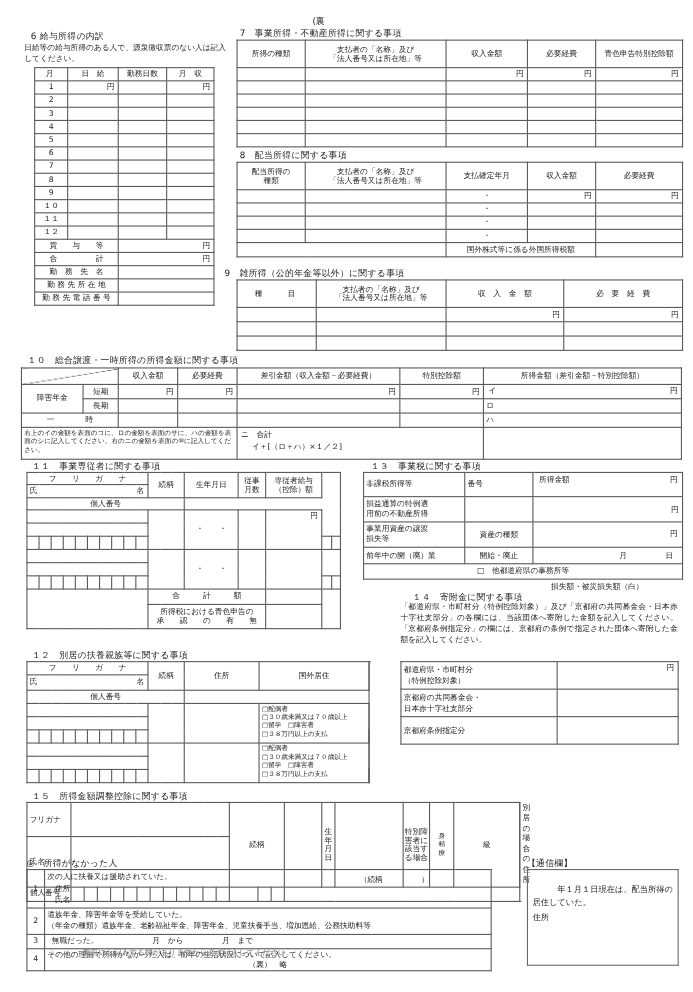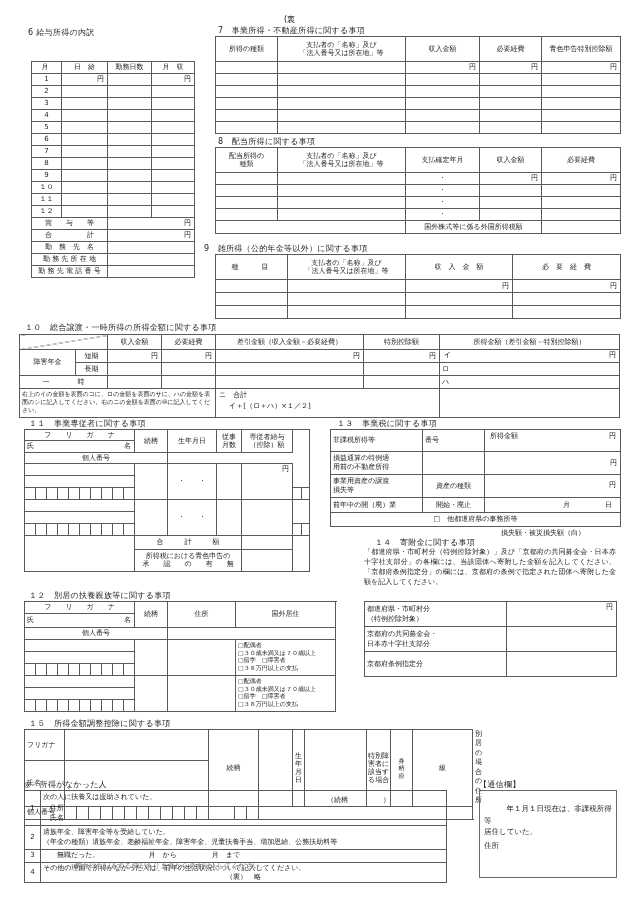--- a/index.html
+++ b/index.html
@@ -31,20 +31,21 @@
   .boxline{border:1px solid #6a6a6a;}
 </style>
 </head>
 <body>
 
 <div class="page">
 
   <div class="abs ura" style="left:284px;top:14px;">(裏</div>
 
   <div class="abs sec-title" style="left:28px;top:27px;">6  給与所得の内訳</div>
+  <div class="abs lead" style="left:22px;top:38px;width:190px;">日給等の給与所得のある人で、源泉徴収票のない人は記入してください。</div>
 
   <table class="g abs" style="left:31px;top:61px;width:163px;">
     <colgroup>
         <col style="width:30px">
         <col style="width:46px">
         <col style="width:44px">
         <col style="width:43px">
       </colgroup>
     <tbody>
         <tr>
@@ -730,40 +731,40 @@
     </tr>
     <tr>
       <td style="height:22px">2</td>
       <td class="l vtop" style="padding:1px 2px;line-height:1.5">
         <div>遺族年金、障害年金等を受給していた。</div>
         <div>（年金の種類）遺族年金、老齢福祉年金、障害年金、児童扶養手当、増加恩給、公務扶助料等</div>
       </td>
     </tr>
     <tr>
       <td style="height:12px">3</td>
-      <td class="l" style="padding:0 16px;">無職だった。　　　　　　　月　から　　　　　月　まで</td>
+      <td class="l" style="padding:0 6px;">無職だった。　　　　　　　月　から　　　　　月　まで</td>
     </tr>
     <tr>
       <td style="height:19px">4</td>
       <td class="l vtop" style="padding:1px 2px;position:relative">
         <div>その他の理由で所得がなかった人は、前年の生活状況について記入してください。</div>
         <div class="c" style="margin-top:1px;">（裏）　略</div>
       </td>
     </tr>
   </tbody>
     </table>
 
   <div class="abs ovl" style="left:75px;top:861px;color:#777;">裏面にも記入する欄がありますから必ず記入してください。</div>
 
   <div class="abs sec-title" style="left:479px;top:779px;">【通信欄】</div>
   <table class="abs boxline" style="left:479px;top:790px;width:138px;height:88px;">
     <tbody>
         <tr>
           <td class="l vtop tsu" style="padding:12px 4px 0 4px;line-height:1.55;">
-      <div>　　　年１月１日現在は、非課税所得等</div>
+      <div>　　　年１月１日現在は、配当所得の</div>
       <div>居住していた。</div>
       <div style="margin-top:2px;">住所</div>
     </td>
         </tr>
   </tbody>
     </table>
 
 </div>
 
 </body></html>

